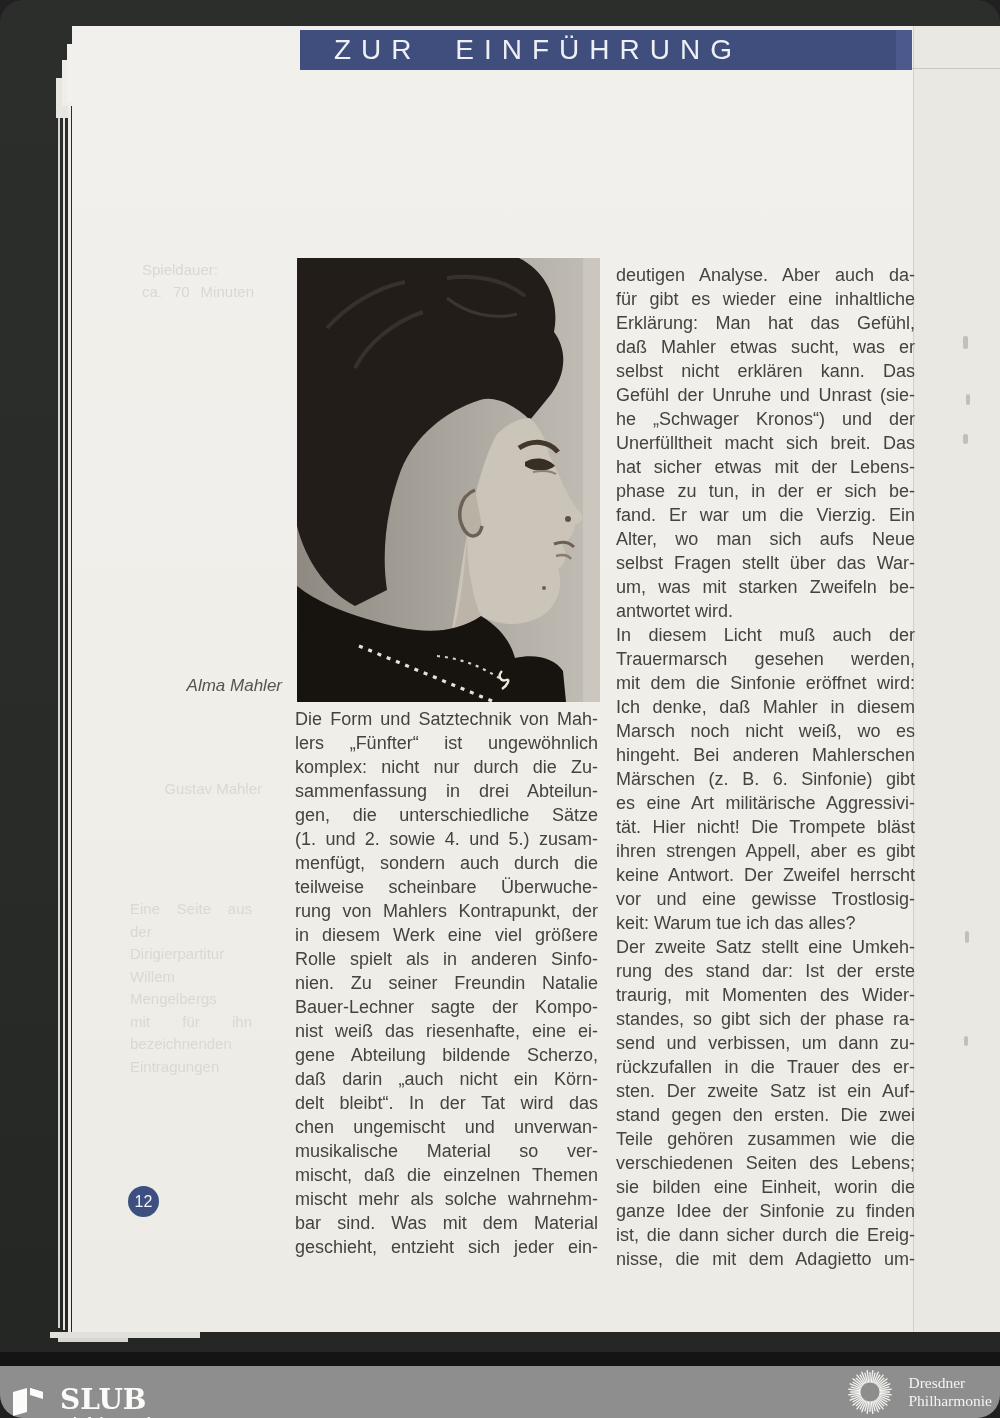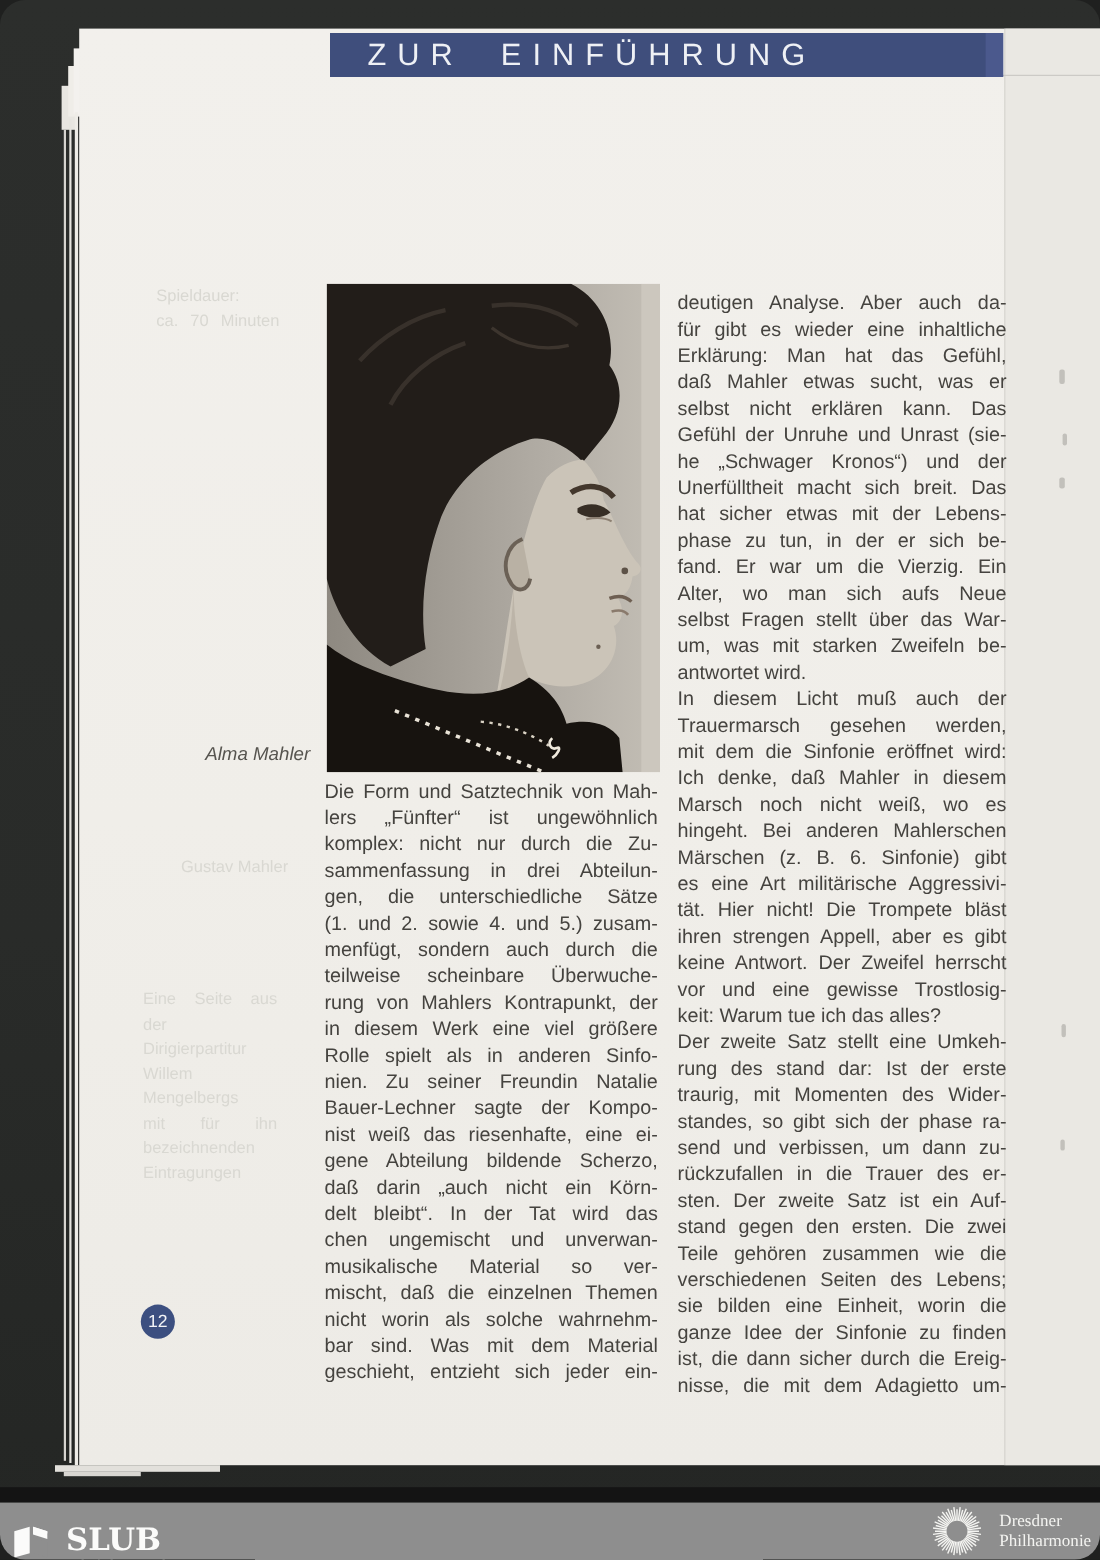--- a/index.html
+++ b/index.html
@@ -152,21 +152,21 @@
         <div class="tline">Rolle spielt als in anderen Sinfo-</div>
         <div class="tline">nien. Zu seiner Freundin Natalie</div>
         <div class="tline">Bauer-Lechner sagte der Kompo-</div>
         <div class="tline">nist weiß das riesenhafte, eine ei-</div>
         <div class="tline">gene Abteilung bildende Scherzo,</div>
         <div class="tline">daß darin „auch nicht ein Körn-</div>
         <div class="tline">delt bleibt“. In der Tat wird das</div>
         <div class="tline">chen ungemischt und unverwan-</div>
         <div class="tline">musikalische Material so ver-</div>
         <div class="tline">mischt, daß die einzelnen Themen</div>
-        <div class="tline">nicht worin als solche wahrnehm-</div>
+        <div class="tline">mischt mehr als solche wahrnehm-</div>
         <div class="tline">bar sind. Was mit dem Material</div>
         <div class="tline">geschieht, entzieht sich jeder ein-</div>
       </div>
     <div class="col col-right">
         <div class="tline">deutigen Analyse. Aber auch da-</div>
         <div class="tline">für gibt es wieder eine inhaltliche</div>
         <div class="tline">Erklärung: Man hat das Gefühl,</div>
         <div class="tline">daß Mahler etwas sucht, was er</div>
         <div class="tline">selbst nicht erklären kann. Das</div>
         <div class="tline">Gefühl der Unruhe und Unrast (sie-</div>

